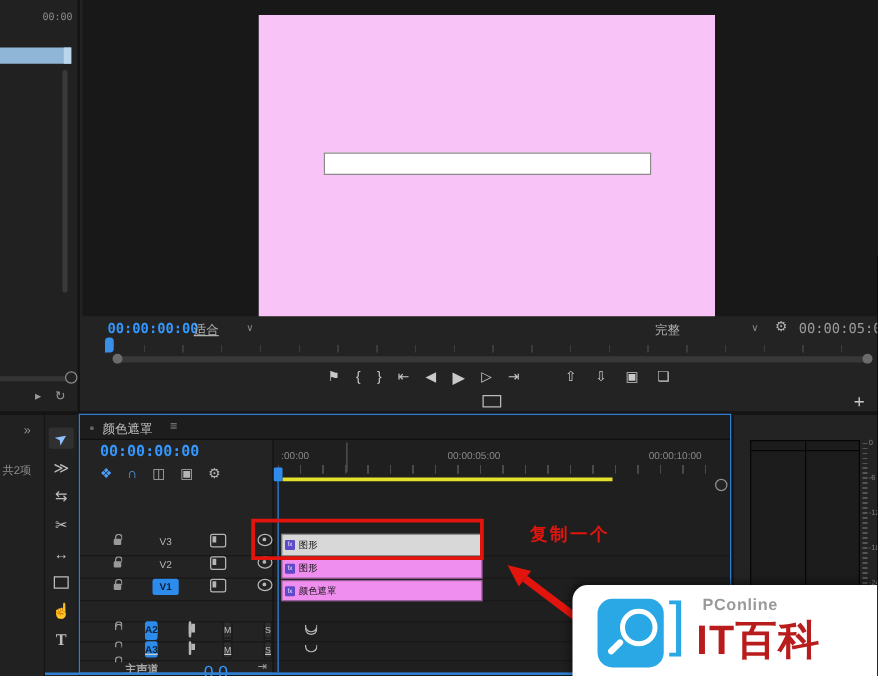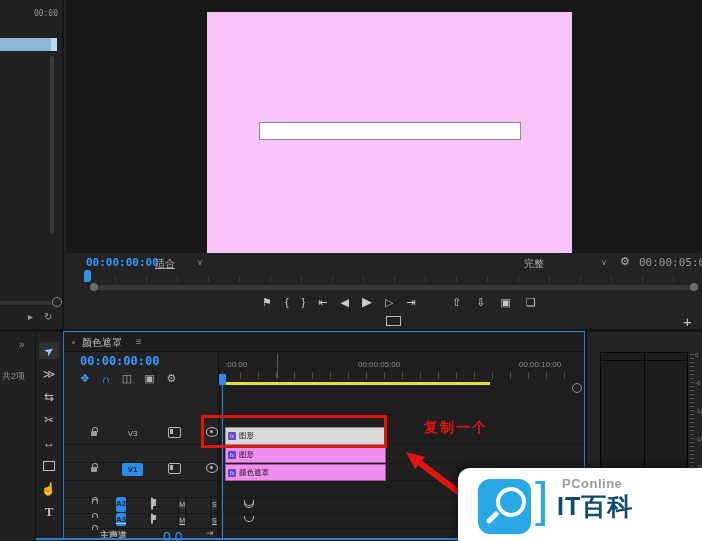--- a/index.html
+++ b/index.html
@@ -131,21 +131,21 @@
   .ann-arrow{left:398px;top:447px;z-index:29;}
 
   
   .wm-card{left:458px;top:468px;width:244px;height:73px;background:#ffffff;border-radius:12px 0 0 0;
            box-shadow:-2px -2px 6px rgba(0,0,0,.45);z-index:40;}
   .wm-icon{position:absolute;left:20px;top:11px;width:53px;height:55px;background:#2aa7e5;border-radius:12px;}
   .wm-ring{position:absolute;left:18px;top:8px;width:22px;height:22px;border:4px solid #fff;border-radius:50%;}
   .wm-handle{position:absolute;left:12px;top:31px;width:5px;height:15px;background:#fff;border-radius:3px;transform:rotate(45deg);}
   .wm-bracket{position:absolute;left:77px;top:4px;font-size:48px;line-height:56px;color:#2aa7e5;}
   .wm-brand{position:absolute;left:104px;top:8px;font-size:13px;font-weight:bold;color:#9a9a9a;letter-spacing:.5px;}
-  .wm-title{position:absolute;left:99px;top:22px;font-size:25px;font-weight:bold;color:#0c4a6e;letter-spacing:1px;}
+  .wm-title{position:absolute;left:99px;top:22px;font-size:33px;font-weight:bold;color:#b91c1c;letter-spacing:1px;}
 </style>
 </head>
 <body>
 
 <div class="stage">
 
   
   <div class="abs ec-panel">
     <span class="abs ec-ruler-label mono">00:00</span>
     <div class="abs ec-bar"></div>
@@ -249,20 +249,26 @@
   <div class="rowline" style="top:513px;"></div>
   <div class="rowline" style="top:528px;"></div>
 
   
   <div class="trow" style="top:427px;height:18px;">
     <span class="lock"></span>
     <span class="chip">V3</span>
     <span class="patch"></span>
     <span class="eye"></span>
   </div>
+  <div class="trow" style="top:445px;height:18px;">
+    <span class="lock"></span>
+    <span class="chip">V2</span>
+    <span class="patch"></span>
+    <span class="eye"></span>
+  </div>
   <div class="trow" style="top:463px;height:18px;">
     <span class="lock"></span>
     <span class="chip on">V1</span>
     <span class="patch"></span>
     <span class="eye"></span>
   </div>
 
   
   <div class="trow" style="top:499px;height:16px;">
     <span class="lock"></span>

